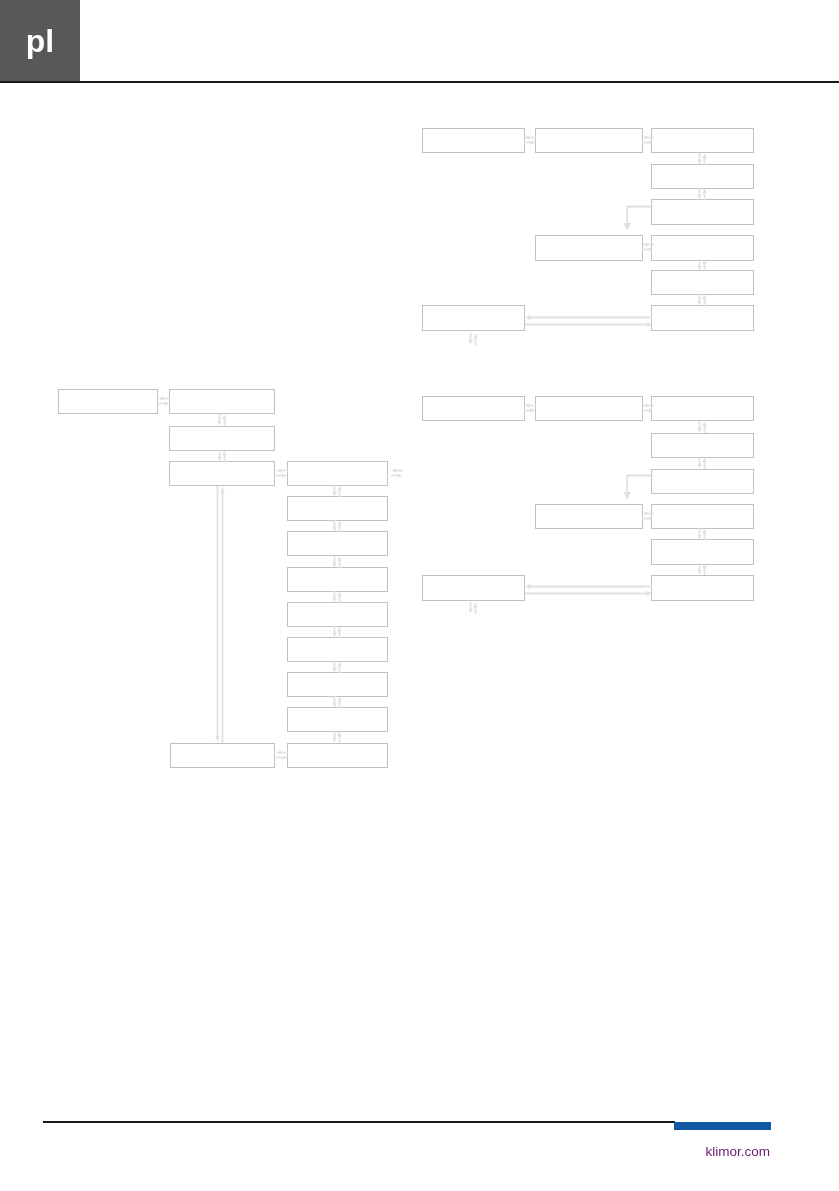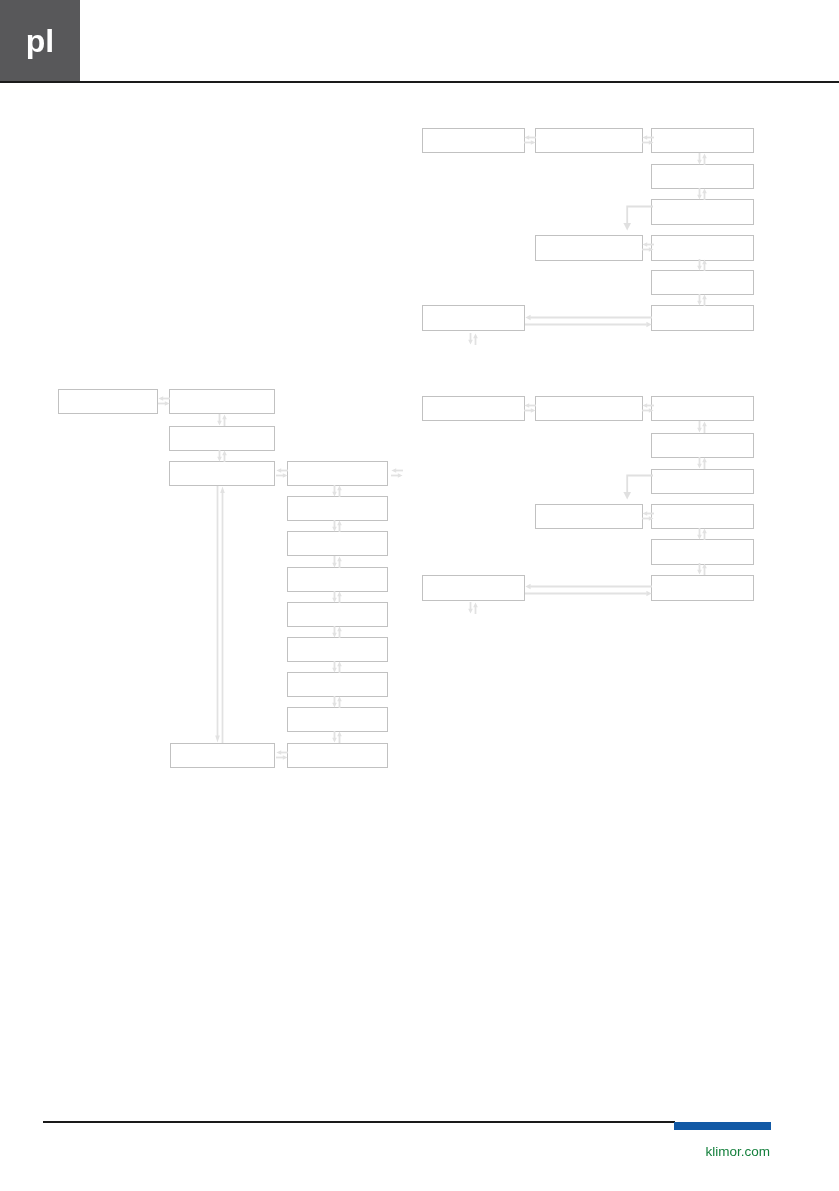--- a/index.html
+++ b/index.html
@@ -5,21 +5,21 @@
   html,body{margin:0;padding:0;background:#fff;}
   #page{position:relative;width:839px;height:1191px;background:#ffffff;overflow:hidden;
         font-family:"Liberation Sans",sans-serif;}
   .fbox{position:absolute;box-sizing:border-box;background:#ffffff;border:1.4px solid #c1c1c1;}
   .conn{position:absolute;overflow:visible;}
   .rule{position:absolute;background:#1a1a1a;}
   #lang-tab{position:absolute;left:0;top:0;width:80px;height:81px;background:#58585a;
             display:flex;align-items:center;justify-content:center;}
   #lang-tab span{color:#ffffff;font-size:32px;font-weight:bold;line-height:1;}
   #footer-bar{position:absolute;left:674px;top:1122px;width:97px;height:8px;background:#1259a5;}
-  #footer-site{position:absolute;right:69px;top:1144px;font-size:13.5px;color:#15803d;}
+  #footer-site{position:absolute;right:69px;top:1144px;font-size:13.5px;color:#701a75;}
 </style>
 </head>
 <body>
 
 <div id="page">
 
   <svg width="0" height="0" style="position:absolute" aria-hidden="true">
     <defs>
       <g id="hpair">
         <path d="M12,2.5 H4.8" stroke="#e2e2e2" stroke-width="1.8" fill="none"></path>

